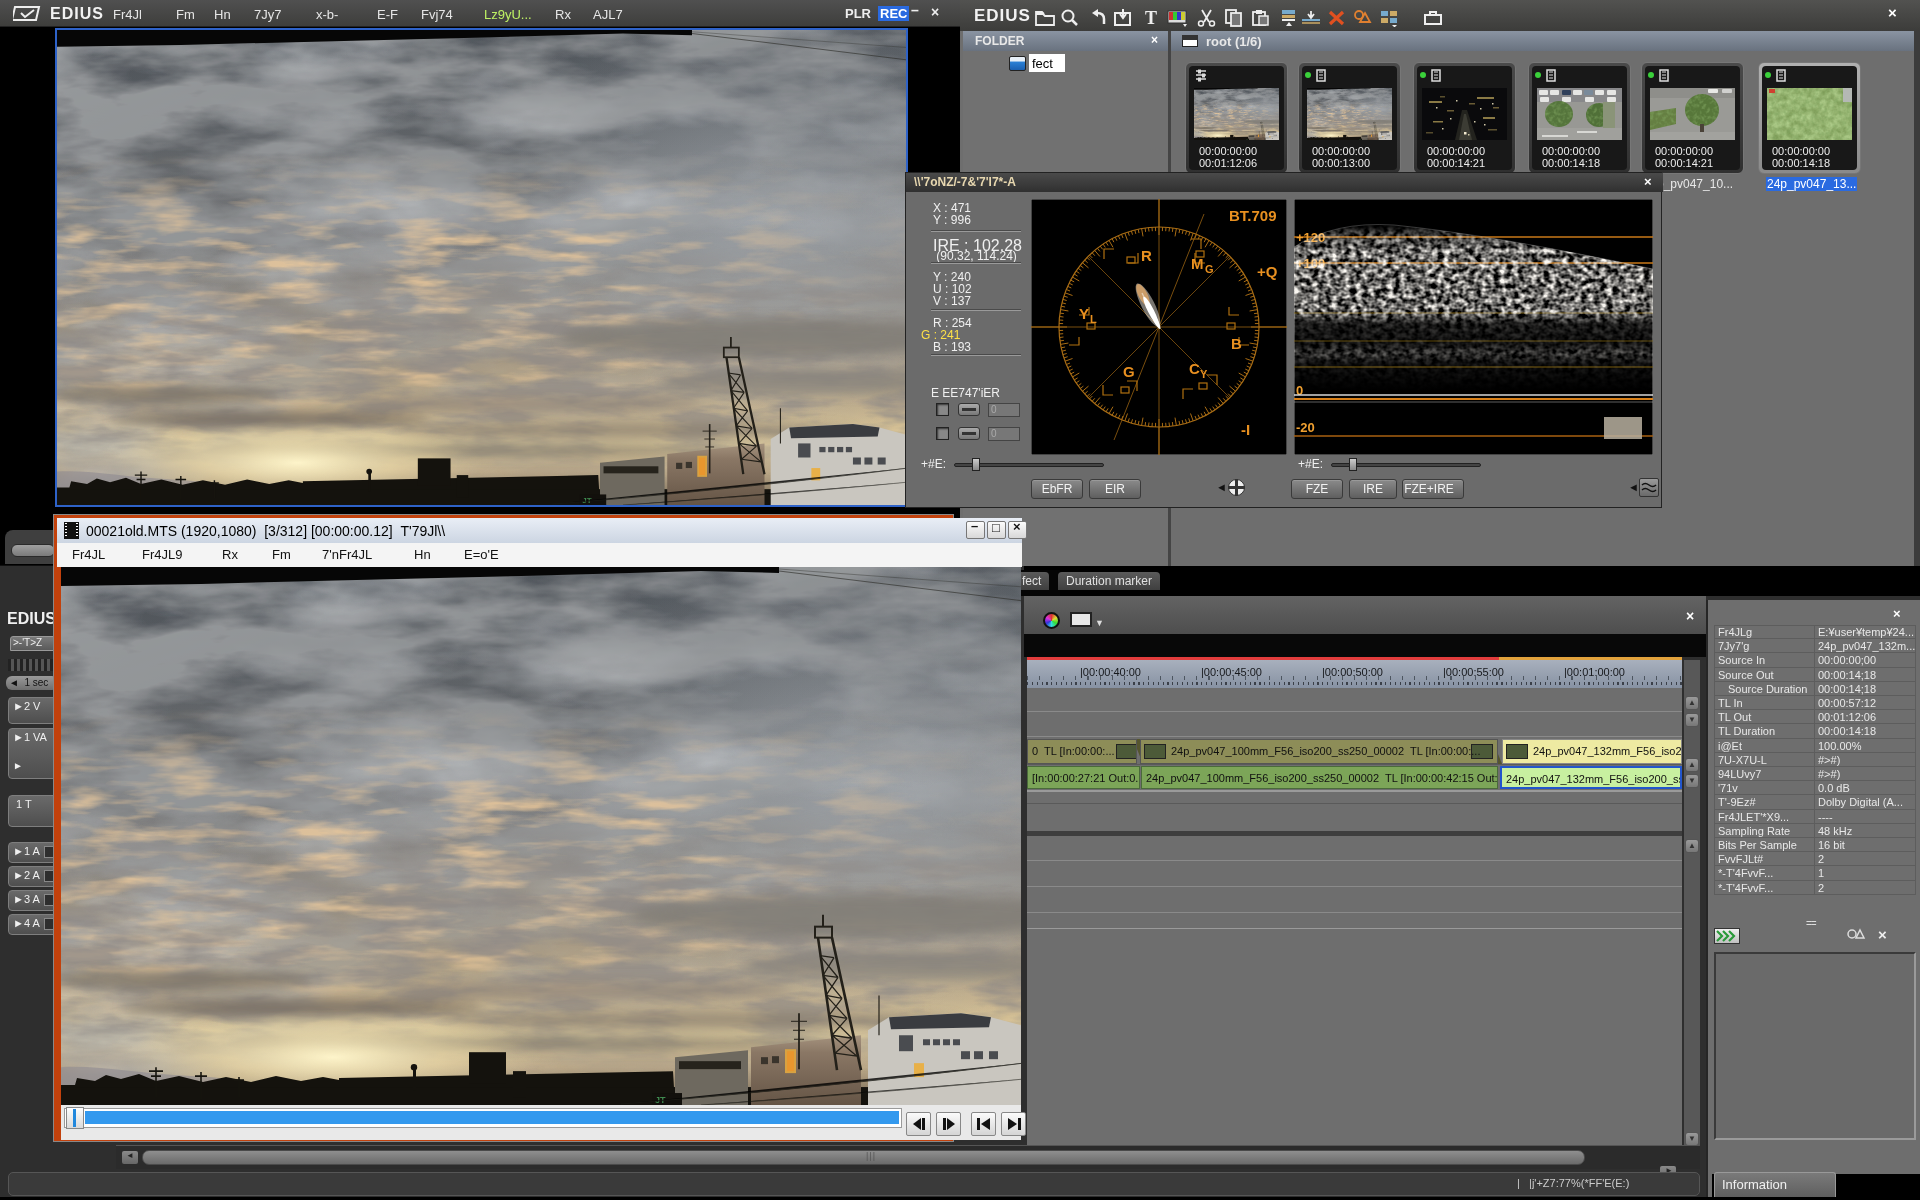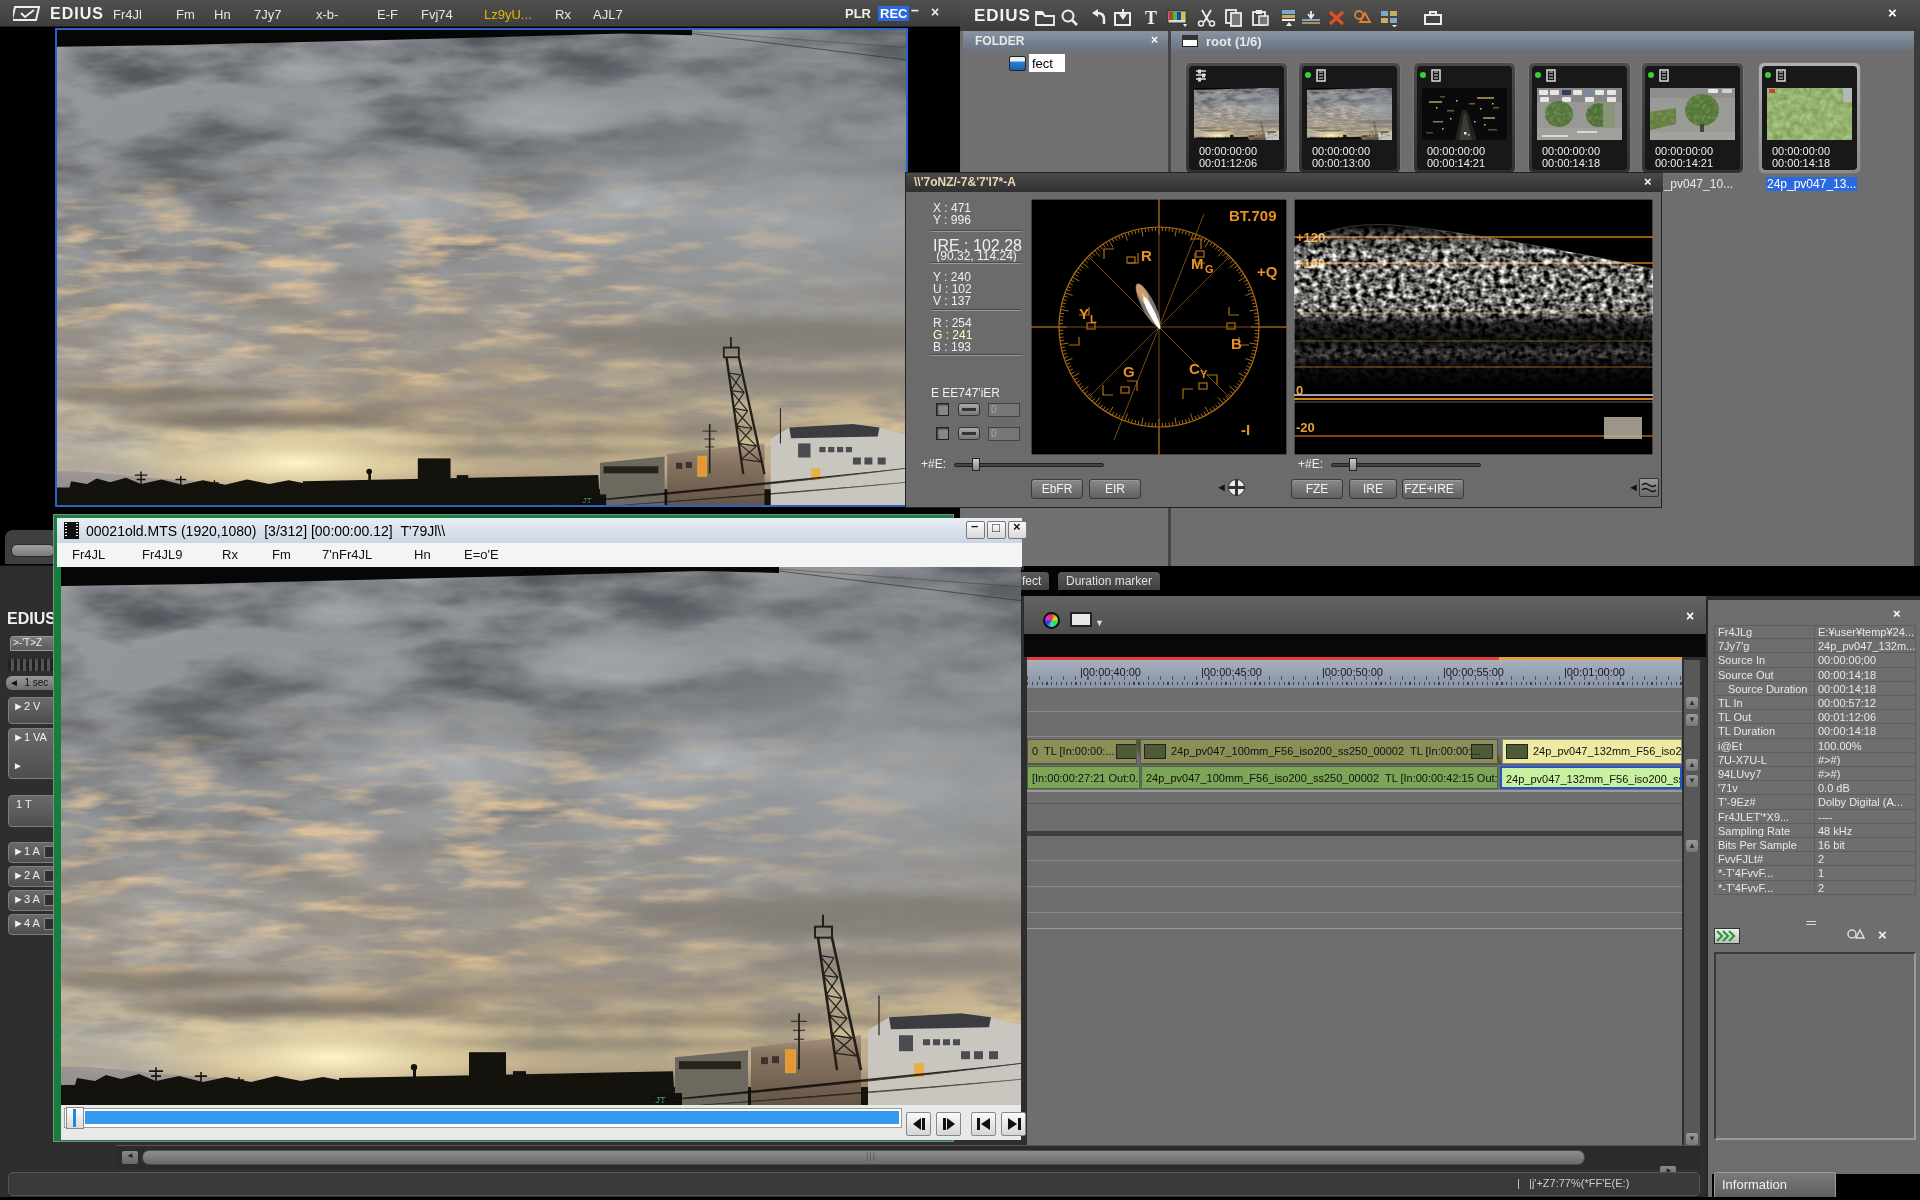--- a/index.html
+++ b/index.html
@@ -304,21 +304,21 @@
     </svg>
   <div class="tx" style="left:50px;top:5px;font-size:16px;font-weight:bold;color:#f2f2f2;letter-spacing:1px">EDIUS</div>
   <div id="monmenus">
       <div class="tx" style="left:113px;top:7px;font-size:13px;color:#e6e6e6">Fr4Jl</div>
       <div class="tx" style="left:176px;top:7px;font-size:13px;color:#e6e6e6">Fm</div>
       <div class="tx" style="left:214px;top:7px;font-size:13px;color:#e6e6e6">Hn</div>
       <div class="tx" style="left:254px;top:7px;font-size:13px;color:#e6e6e6">7Jy7</div>
       <div class="tx" style="left:316px;top:7px;font-size:13px;color:#e6e6e6">x-b-</div>
       <div class="tx" style="left:377px;top:7px;font-size:13px;color:#e6e6e6">E-F</div>
       <div class="tx" style="left:421px;top:7px;font-size:13px;color:#e6e6e6">Fvj74</div>
-      <div class="tx" style="left:484px;top:7px;font-size:13px;color:#eab308">Lz9yU...</div>
+      <div class="tx" style="left:484px;top:7px;font-size:13px;color:#bef264">Lz9yU...</div>
       <div class="tx" style="left:555px;top:7px;font-size:13px;color:#e6e6e6">Rx</div>
       <div class="tx" style="left:593px;top:7px;font-size:13px;color:#e6e6e6">AJL7</div>
     </div>
   <div class="tx" style="left:845px;top:6px;font-size:13px;font-weight:bold;color:#eee">PLR</div>
   <div class="tx" style="left:878px;top:6px;font-size:13px;font-weight:bold;color:#fff;background:#2a6ae0;padding:0 2px">REC</div>
   <div class="tx" style="left:911px;top:2px;font-size:14px;font-weight:bold;color:#eee">–</div>
   <div class="tx" style="left:931px;top:4px;font-size:14px;font-weight:bold;color:#eee">×</div>
 
   <div class="abs" style="left:55px;top:28px;width:853px;height:479px;border:2px solid #2e62c8;background:#333">
     <svg width="849" height="475" viewBox="0 0 960 540" preserveAspectRatio="none">
@@ -416,21 +416,21 @@
   <div class="tx" style="left:738px;top:1px;font-size:13px;font-weight:bold;color:#fff">×</div>
   <div id="vsleft">
       <div class="tx" style="left:27px;top:28px;font-size:12px;color:#f0f0f0">X : 471</div>
       <div class="tx" style="left:27px;top:40px;font-size:12px;color:#f0f0f0">Y : 996</div>
       <div class="tx" style="left:27px;top:64px;font-size:16px;color:#f0f0f0">IRE : 102.28</div>
       <div class="tx" style="left:27px;top:76px;font-size:12px;color:#f0f0f0">&nbsp;(90.32, 114.24)</div>
       <div class="tx" style="left:27px;top:97px;font-size:12px;color:#f0f0f0">Y : 240</div>
       <div class="tx" style="left:27px;top:109px;font-size:12px;color:#f0f0f0">U : 102</div>
       <div class="tx" style="left:27px;top:121px;font-size:12px;color:#f0f0f0">V : 137</div>
       <div class="tx" style="left:27px;top:143px;font-size:12px;color:#f0f0f0">R : 254</div>
-      <div class="tx" style="left:27px;top:155px;font-size:12px;color:#fef9c3">G : 241</div>
+      <div class="tx" style="left:15px;top:155px;font-size:12px;color:#fde047">G : 241</div>
       <div class="tx" style="left:27px;top:167px;font-size:12px;color:#f0f0f0">B : 193</div>
       <div class="abs" style="left:25px;top:57px;width:90px;height:1px;background:#4a4a4a"></div>
       <div class="abs" style="left:25px;top:58px;width:90px;height:1px;background:#9a9a9a"></div>
       <div class="abs" style="left:25px;top:89px;width:90px;height:1px;background:#4a4a4a"></div>
       <div class="abs" style="left:25px;top:90px;width:90px;height:1px;background:#9a9a9a"></div>
       <div class="abs" style="left:25px;top:136px;width:90px;height:1px;background:#4a4a4a"></div>
       <div class="abs" style="left:25px;top:137px;width:90px;height:1px;background:#9a9a9a"></div>
       <div class="abs" style="left:25px;top:181px;width:90px;height:1px;background:#4a4a4a"></div>
       <div class="abs" style="left:25px;top:182px;width:90px;height:1px;background:#9a9a9a"></div>
       <div class="tx" style="left:25px;top:213px;font-size:12px;color:#f0f0f0">E EE747'iER</div>
@@ -740,21 +740,21 @@
       <div class="abs" style="left:322px;top:313px;width:17px;height:3px;background:#333"></div>
       <div class="abs" style="left:329px;top:306px;width:3px;height:17px;background:#333"></div>
       <div class="tx" style="left:722px;top:308px;font-size:11px;color:#111">◄</div>
       <div class="abs" style="left:733px;top:305px;width:20px;height:19px;background:linear-gradient(#9a9a9a,#6a6a6a);border:1px solid #333;border-radius:2px"></div>
       <svg class="abs" style="left:734px;top:307px" width="18" height="15">
         <path d="M2 5 q3 -3 7 0 t7 0 M2 10 q3 -3 7 0 t7 0" stroke="#111" fill="none" stroke-width="1.5"></path>
       </svg>
     </div>
 </div>
 
-<div class="abs" id="playwin" style="left:53px;top:514px;width:901px;height:628px;background:#15803d;border:1px solid #888">
+<div class="abs" id="playwin" style="left:53px;top:514px;width:901px;height:628px;background:#c2410c;border:1px solid #888">
   <div class="abs" style="left:3px;top:3px;width:965px;height:25px;background:linear-gradient(#e9eef6,#ccd5e2)"></div>
   <div class="abs" style="left:10px;top:7px;width:15px;height:17px;background:#111"></div>
     <div class="abs" style="left:11px;top:8px;width:2px;height:15px;background:repeating-linear-gradient(#fff 0 1.5px,#111 1.5px 3px)"></div>
     <div class="abs" style="left:22px;top:8px;width:2px;height:15px;background:repeating-linear-gradient(#fff 0 1.5px,#111 1.5px 3px)"></div>
   <div class="tx" style="left:32px;top:8px;font-size:14px;color:#000">00021old.MTS (1920,1080) &nbsp;[3/312] [00:00:00.12] &nbsp;T'79Jl\\</div>
   <div id="playbtns">
       <div class="abs" style="left:912px;top:6px;width:19px;height:18px;background:linear-gradient(#fcfcfc,#d8d8d8);border:1px solid #777;border-radius:2px"></div>
       <div class="tx" style="left:917px;top:3px;font-size:13px;font-weight:bold;color:#111">–</div>
       <div class="abs" style="left:933px;top:6px;width:19px;height:18px;background:linear-gradient(#fcfcfc,#d8d8d8);border:1px solid #777;border-radius:2px"></div>
       <div class="tx" style="left:938px;top:5px;font-size:13px;font-weight:bold;color:#111">□</div>

